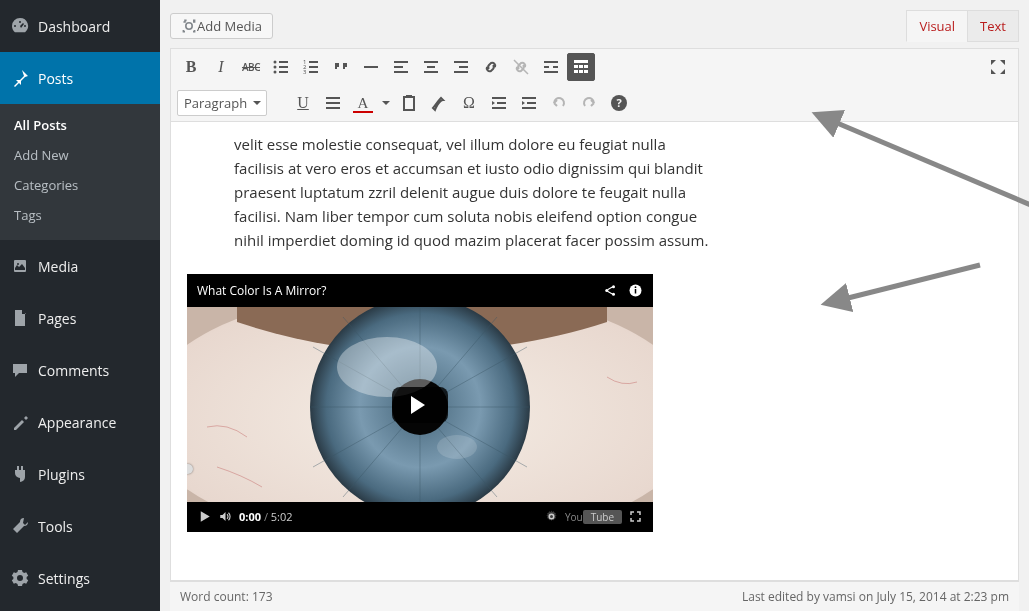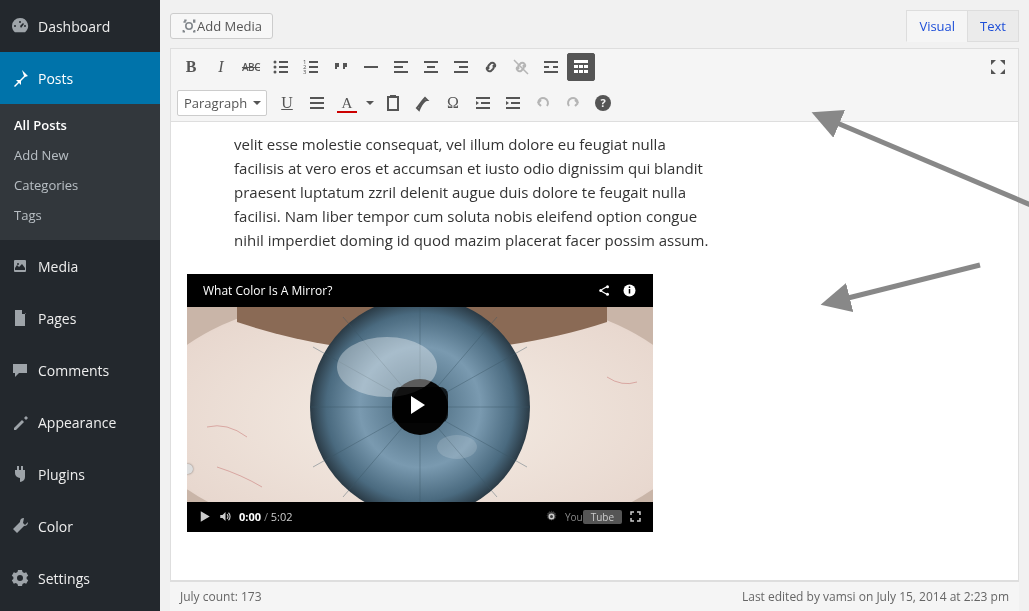--- a/index.html
+++ b/index.html
@@ -18,50 +18,50 @@
 .side-group-sep { height: 8px; }
 
 
 .main { flex: 1; display: flex; flex-direction: column; position: relative; }
 
 
 .topbar { display: flex; align-items: center; padding: 10px 10px 6px 10px; }
 .add-media-btn { display: inline-flex; align-items: center; gap: 0; background: #f7f7f7; border: 1px solid #ccc; color: #555; padding: 3px 10px; font-size: 13px; border-radius: 3px; cursor: pointer; }
 .add-media-btn svg { width: 16px; height: 16px; fill: #82878c; }
 .tabs { margin-left: auto; display: flex; }
-.tab { padding: 6px 12px; font-size: 13px; color: #1d4ed8; border: 1px solid #ddd; background: #ebebeb; cursor: pointer; }
+.tab { padding: 6px 12px; font-size: 13px; color: #b91c1c; border: 1px solid #ddd; background: #ebebeb; cursor: pointer; }
 .tab.active { background: #f5f5f5; border-bottom: 1px solid #f5f5f5; }
 .tab + .tab { margin-left: -1px; }
 
 
 .editor-box { margin: 0 10px; border: 1px solid #dedede; background: #fff; flex: 1; display: flex; flex-direction: column; }
 .toolbar { background: #f5f5f5; border-bottom: 1px solid #dedede; }
 .tool-row { display: flex; align-items: center; padding: 4px 6px; gap: 2px; }
 .tool-btn { width: 28px; height: 28px; display: flex; align-items: center; justify-content: center; color: #555; cursor: pointer; border-radius: 2px; }
 .tool-btn svg { width: 20px; height: 20px; fill: #555; }
 .tool-btn.dim svg { fill: #b5b5b5; }
 .tool-btn.boxed { border: 1px solid #555; background: #555; }
 .tool-btn.boxed svg { fill: #fff; }
 .para-select { height: 26px; font-size: 13px; color: #555; border: 1px solid #ccc; background: #fff; padding: 0 18px 0 6px; appearance: none; position: relative; border-radius: 2px; }
-.select-wrap { position: relative; margin-right: 4px; }
+.select-wrap { position: relative; margin-right: 20px; }
 .select-wrap::after { content: ""; position: absolute; right: 6px; top: 50%; margin-top: -2px; border: 4px solid transparent; border-top-color: #555; pointer-events: none; }
 .tool-spacer { flex: 1; }
 .bold-b { font-weight: 900; font-family: Georgia, serif; font-size: 16px; }
 .italic-i { font-style: italic; font-family: Georgia, serif; font-size: 16px; }
 .abc { text-decoration: line-through; font-size: 10px; font-weight: 600; letter-spacing: -0.5px; }
 .font-a { font-family: Georgia, serif; font-size: 15px; position: relative; }
 .underline-bar { position:absolute; left:4px; right:4px; bottom:4px; height:2px; background:#c00;}
 
 
 .content { padding: 10px 16px; font-size: 15px; line-height: 1.6; color: #333; overflow: auto; flex: 1; position: relative; }
 .para { max-width: 485px; margin-left: 47px; }
 
 
 .video-embed { width: 466px; margin-top: 22px; background: #000; position: relative; }
-.video-topbar { background: rgba(0,0,0,0.85); color: #fff; font-size: 12px; padding: 7px 16px; display: flex; align-items: center; }
+.video-topbar { background: rgba(0,0,0,0.85); color: #fff; font-size: 12px; padding: 7px 10px; display: flex; align-items: center; }
 .video-topbar .vtitle { flex: 1; }
 .video-topbar svg { width: 15px; height: 15px; fill: #fff; margin-left: 10px; }
 .video-frame { height: 195px; position: relative; overflow: hidden; }
 .eye-svg { width: 100%; height: 100%; display: block; }
 .play-btn { position: absolute; left: 50%; top: 50%; width: 56px; height: 36px; margin-left: -28px; margin-top: -18px; background: rgba(0,0,0,0.8); border-radius: 8px; display: flex; align-items: center; justify-content: center; cursor: pointer; }
 .play-btn::after { content: ""; border: 9px solid transparent; border-left: 14px solid #fff; margin-left: 4px; }
 .video-controls { background: rgba(0,0,0,0.85); display: flex; align-items: center; padding: 6px 10px; gap: 6px; color: #ccc; font-size: 11px; }
 .video-controls svg { width: 15px; height: 15px; fill: #ccc; }
 .time-sep { color: #888; }
 .vc-spacer { flex: 1; }
@@ -125,21 +125,21 @@
   <div class="side-item">
     <svg viewBox="0 0 20 20">
         <path d="M7 2v4H5v3a5 5 0 005 5v4h0a5 5 0 005-5V6h-2V2h-2v4H9V2z"></path>
       </svg>
     <span>Plugins</span>
   </div>
   <div class="side-item">
     <svg viewBox="0 0 20 20">
         <path d="M14 2a4 4 0 00-4 4l-7 7 4 4 7-7a4 4 0 004-4l-3 3-2-2z"></path>
       </svg>
-    <span>Color</span>
+    <span>Tools</span>
   </div>
   <div class="side-item">
     <svg viewBox="0 0 20 20">
         <path d="M8 2h4l.5 2a6 6 0 011.7 1l2-.7 2 3.4-1.6 1.3a6 6 0 010 2l1.6 1.3-2 3.4-2-.7a6 6 0 01-1.7 1L12 18H8l-.5-2a6 6 0 01-1.7-1l-2 .7-2-3.4L3.4 11a6 6 0 010-2L1.8 7.7l2-3.4 2 .7a6 6 0 011.7-1zM10 13a3 3 0 100-6 3 3 0 000 6z"></path>
       </svg>
     <span>Settings</span>
   </div>
   <div class="side-item">
     <svg viewBox="0 0 20 20">
         <circle cx="10" cy="10" r="8" fill="none" stroke="rgba(240,246,252,0.6)" stroke-width="2"></circle>
@@ -439,16 +439,16 @@
         <defs>
           <marker id="ah2" markerWidth="10" markerHeight="10" refX="2" refY="3" orient="auto">
             <path d="M0 0L6 3L0 6z" fill="#888"></path>
           </marker>
         </defs>
       <line x1="150" y1="10" x2="10" y2="45" stroke="#888" stroke-width="5" marker-end="url(#ah2)"></line>
     </svg>
   </div>
 
   <div class="statusbar">
-    <span><span>July count:</span> <span>173</span></span>
+    <span><span>Word count:</span> <span>173</span></span>
     <span class="right">Last edited by vamsi on July 15, 2014 at 2:23 pm</span>
   </div>
 </div>
 
 </body></html>

